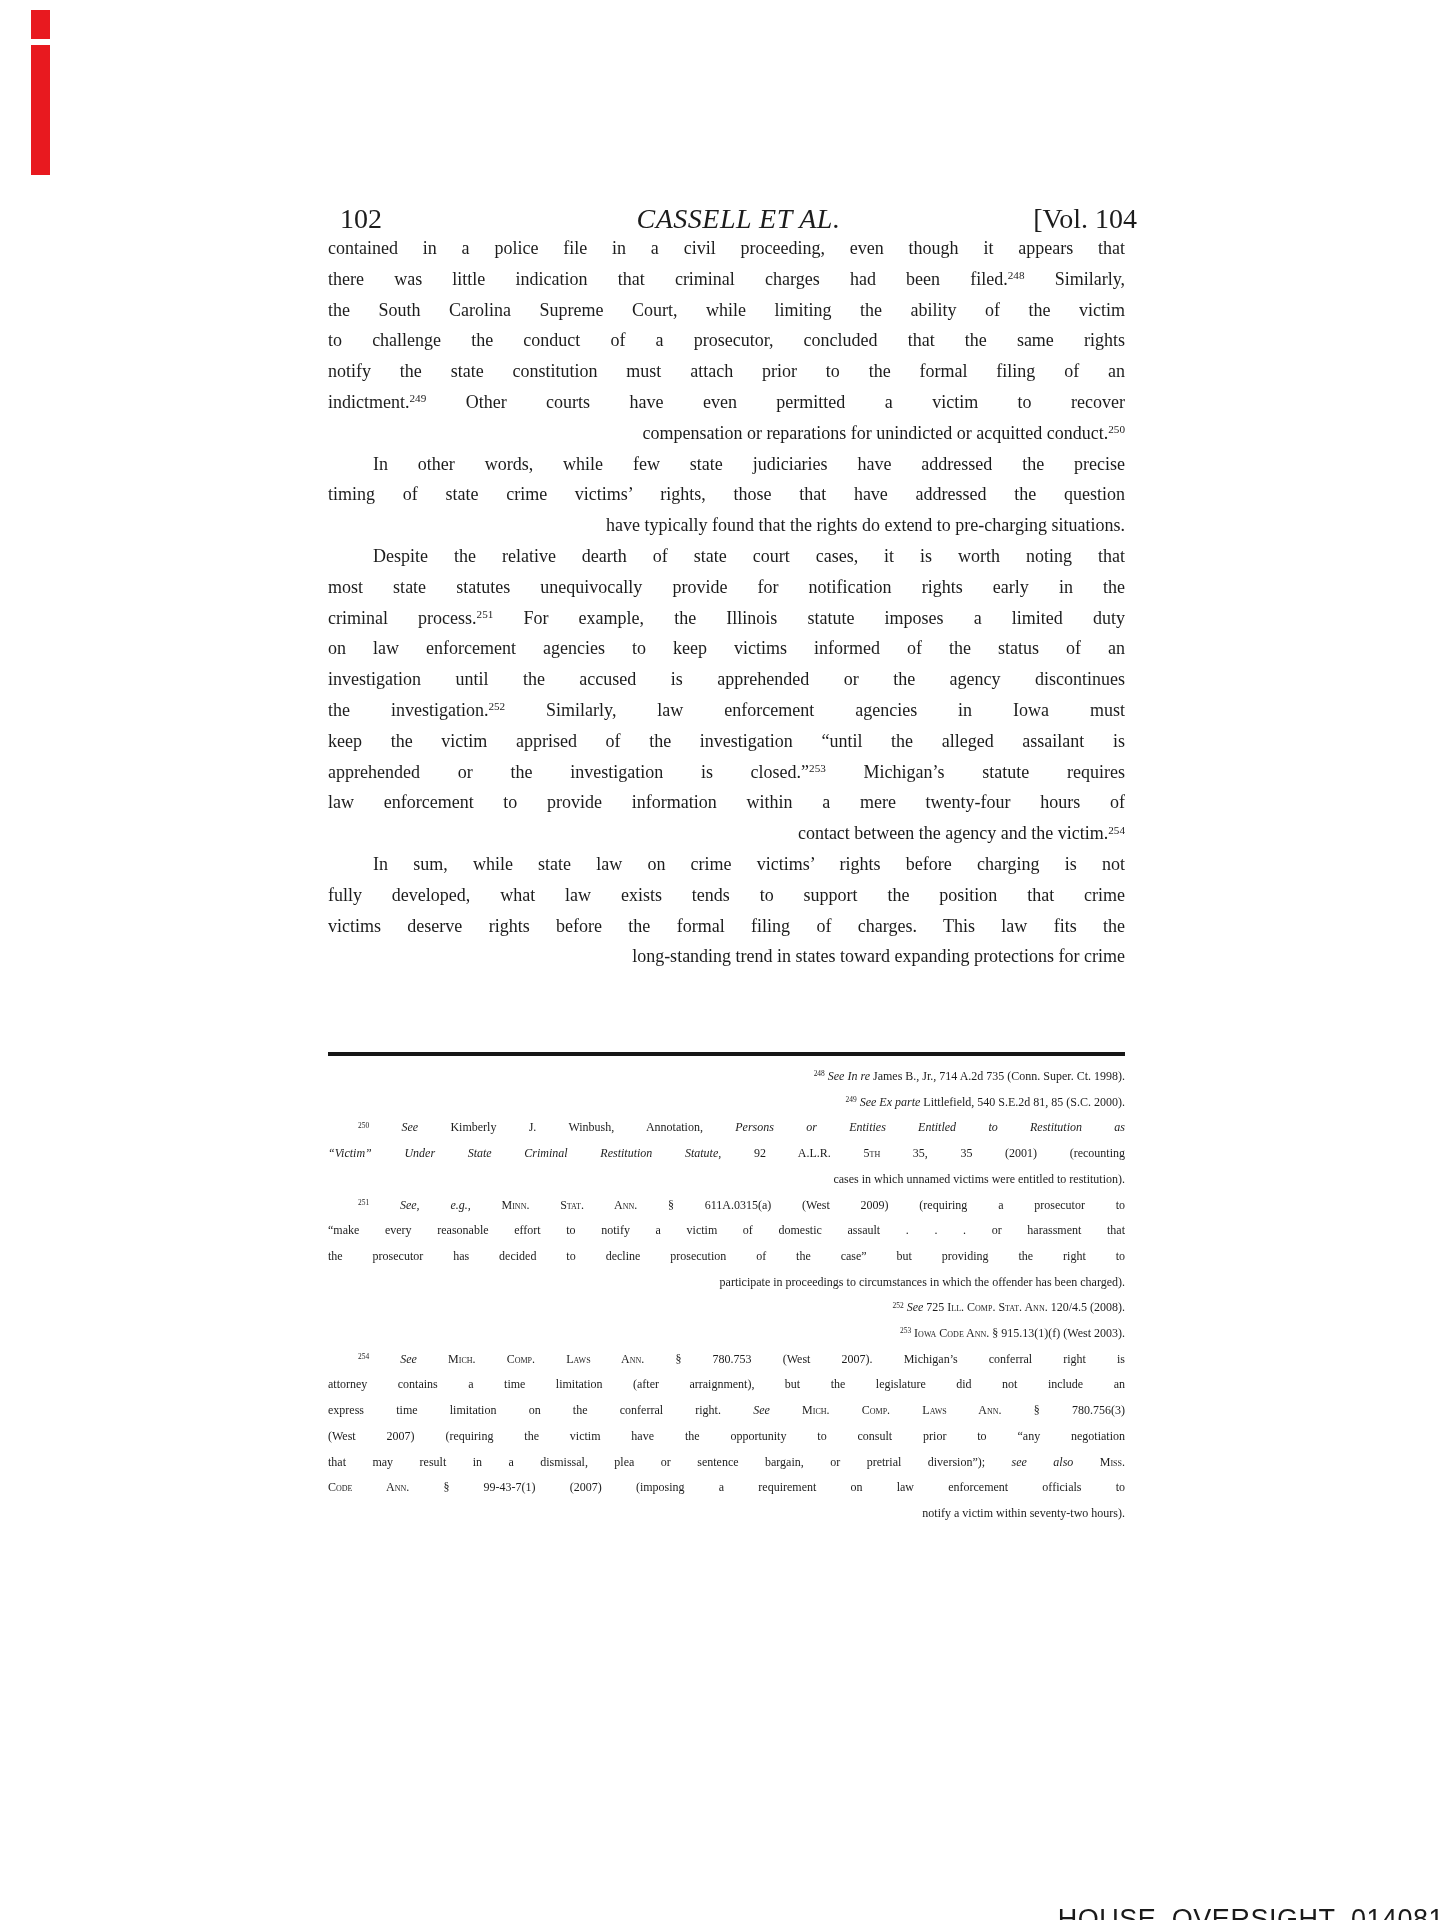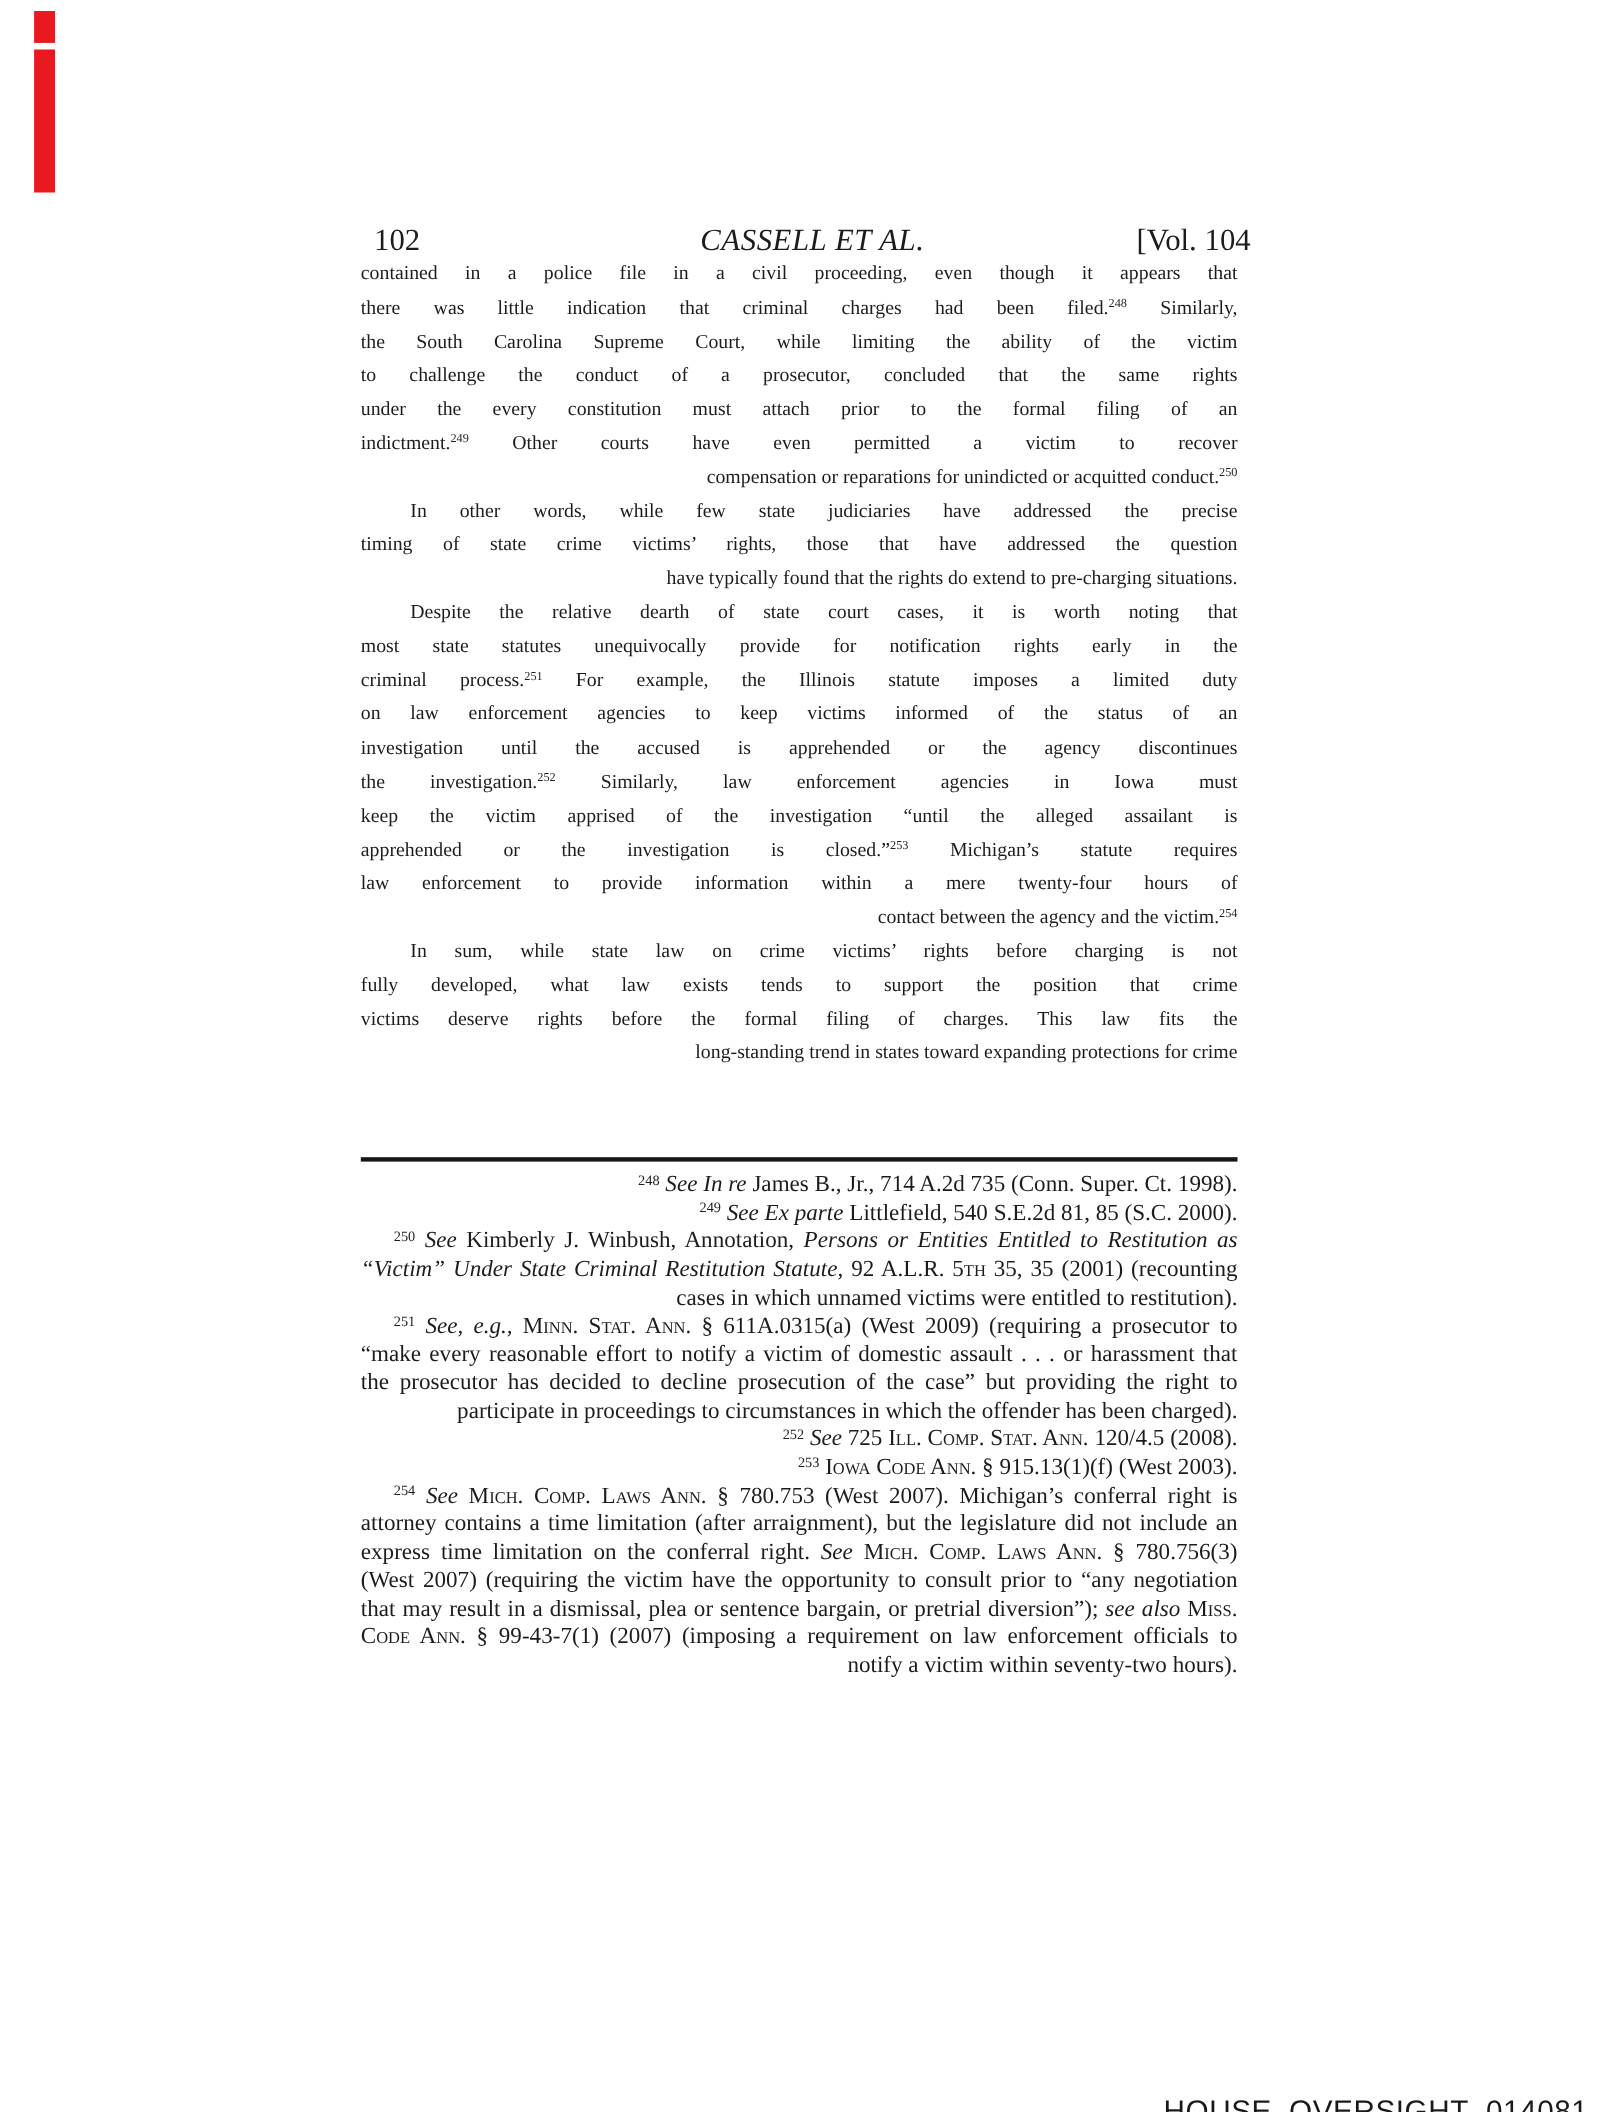--- a/index.html
+++ b/index.html
@@ -10,21 +10,21 @@
   }
   .mark{position:absolute;left:31px;width:19px;}
   .mark-small{top:10px;height:29px;}
   .mark-large{top:45px;height:130px;}
   .pageheader{position:absolute;left:340px;top:171px;width:797px;height:30px;font-size:28px;margin-top:32px;}
   .pnum{position:absolute;left:0;top:0;}
   .rtitle{position:absolute;left:0;right:0;text-align:center;font-style:italic;letter-spacing:0.5px;}
   .vol{position:absolute;right:0;top:0;}
   .bodytext{position:absolute;left:328px;top:233px;width:797px;font-size:18px;line-height:30.8px;}
   .fnrule{position:absolute;left:328px;top:1052px;width:797px;height:4px;background:#161616;}
-  .fnotes{position:absolute;left:328px;top:1064px;width:797px;font-size:21px;line-height:25.7px;}
+  .fnotes{position:absolute;left:328px;top:1064px;width:797px;font-size:12px;line-height:25.7px;}
   .para{margin:0;}
   .line{text-align:right;white-space:normal;}
   .line.just{text-align:justify;text-align-last:justify;}
   .bodytext .para.indent .line:first-child{text-indent:45px;}
   .fnotes .para.indent .line:first-child{text-indent:30px;}
   .i{font-style:italic;}
   .sc{font-variant:small-caps;}
   .sup{font-size:0.62em;position:relative;top:-0.5em;line-height:0;}
   .bates{
     position:absolute;right:9px;top:1879px;
@@ -43,21 +43,21 @@
   <span class="rtitle">CASSELL ET AL.</span>
   <span class="vol">[Vol. 104</span>
 </div>
 
 <div class="bodytext">
     <div class="para">
       <div class="line just"><span>contained in a police file in a civil proceeding, even though it appears that</span></div>
       <div class="line just"><span>there was little indication that criminal charges had been filed.</span><span class="sup">248</span><span>  Similarly,</span></div>
       <div class="line just"><span>the South Carolina Supreme Court, while limiting the ability of the victim</span></div>
       <div class="line just"><span>to challenge the conduct of a prosecutor, concluded that the same rights</span></div>
-      <div class="line just"><span>under the every constitution must attach prior to the formal filing of an</span></div>
+      <div class="line just"><span>notify the state constitution must attach prior to the formal filing of an</span></div>
       <div class="line just"><span>indictment.</span><span class="sup">249</span><span>   Other courts have even permitted a victim to recover</span></div>
       <div class="line"><span>compensation or reparations for unindicted or acquitted conduct.</span><span class="sup">250</span></div>
     </div>
     <div class="para indent">
       <div class="line just"><span>In other words, while few state judiciaries have addressed the precise</span></div>
       <div class="line just"><span>timing of state crime victims’ rights, those that have addressed the question</span></div>
       <div class="line"><span>have typically found that the rights do extend to pre-charging situations.</span></div>
     </div>
     <div class="para indent">
       <div class="line just"><span>Despite the relative dearth of state court cases, it is worth noting that</span></div>

